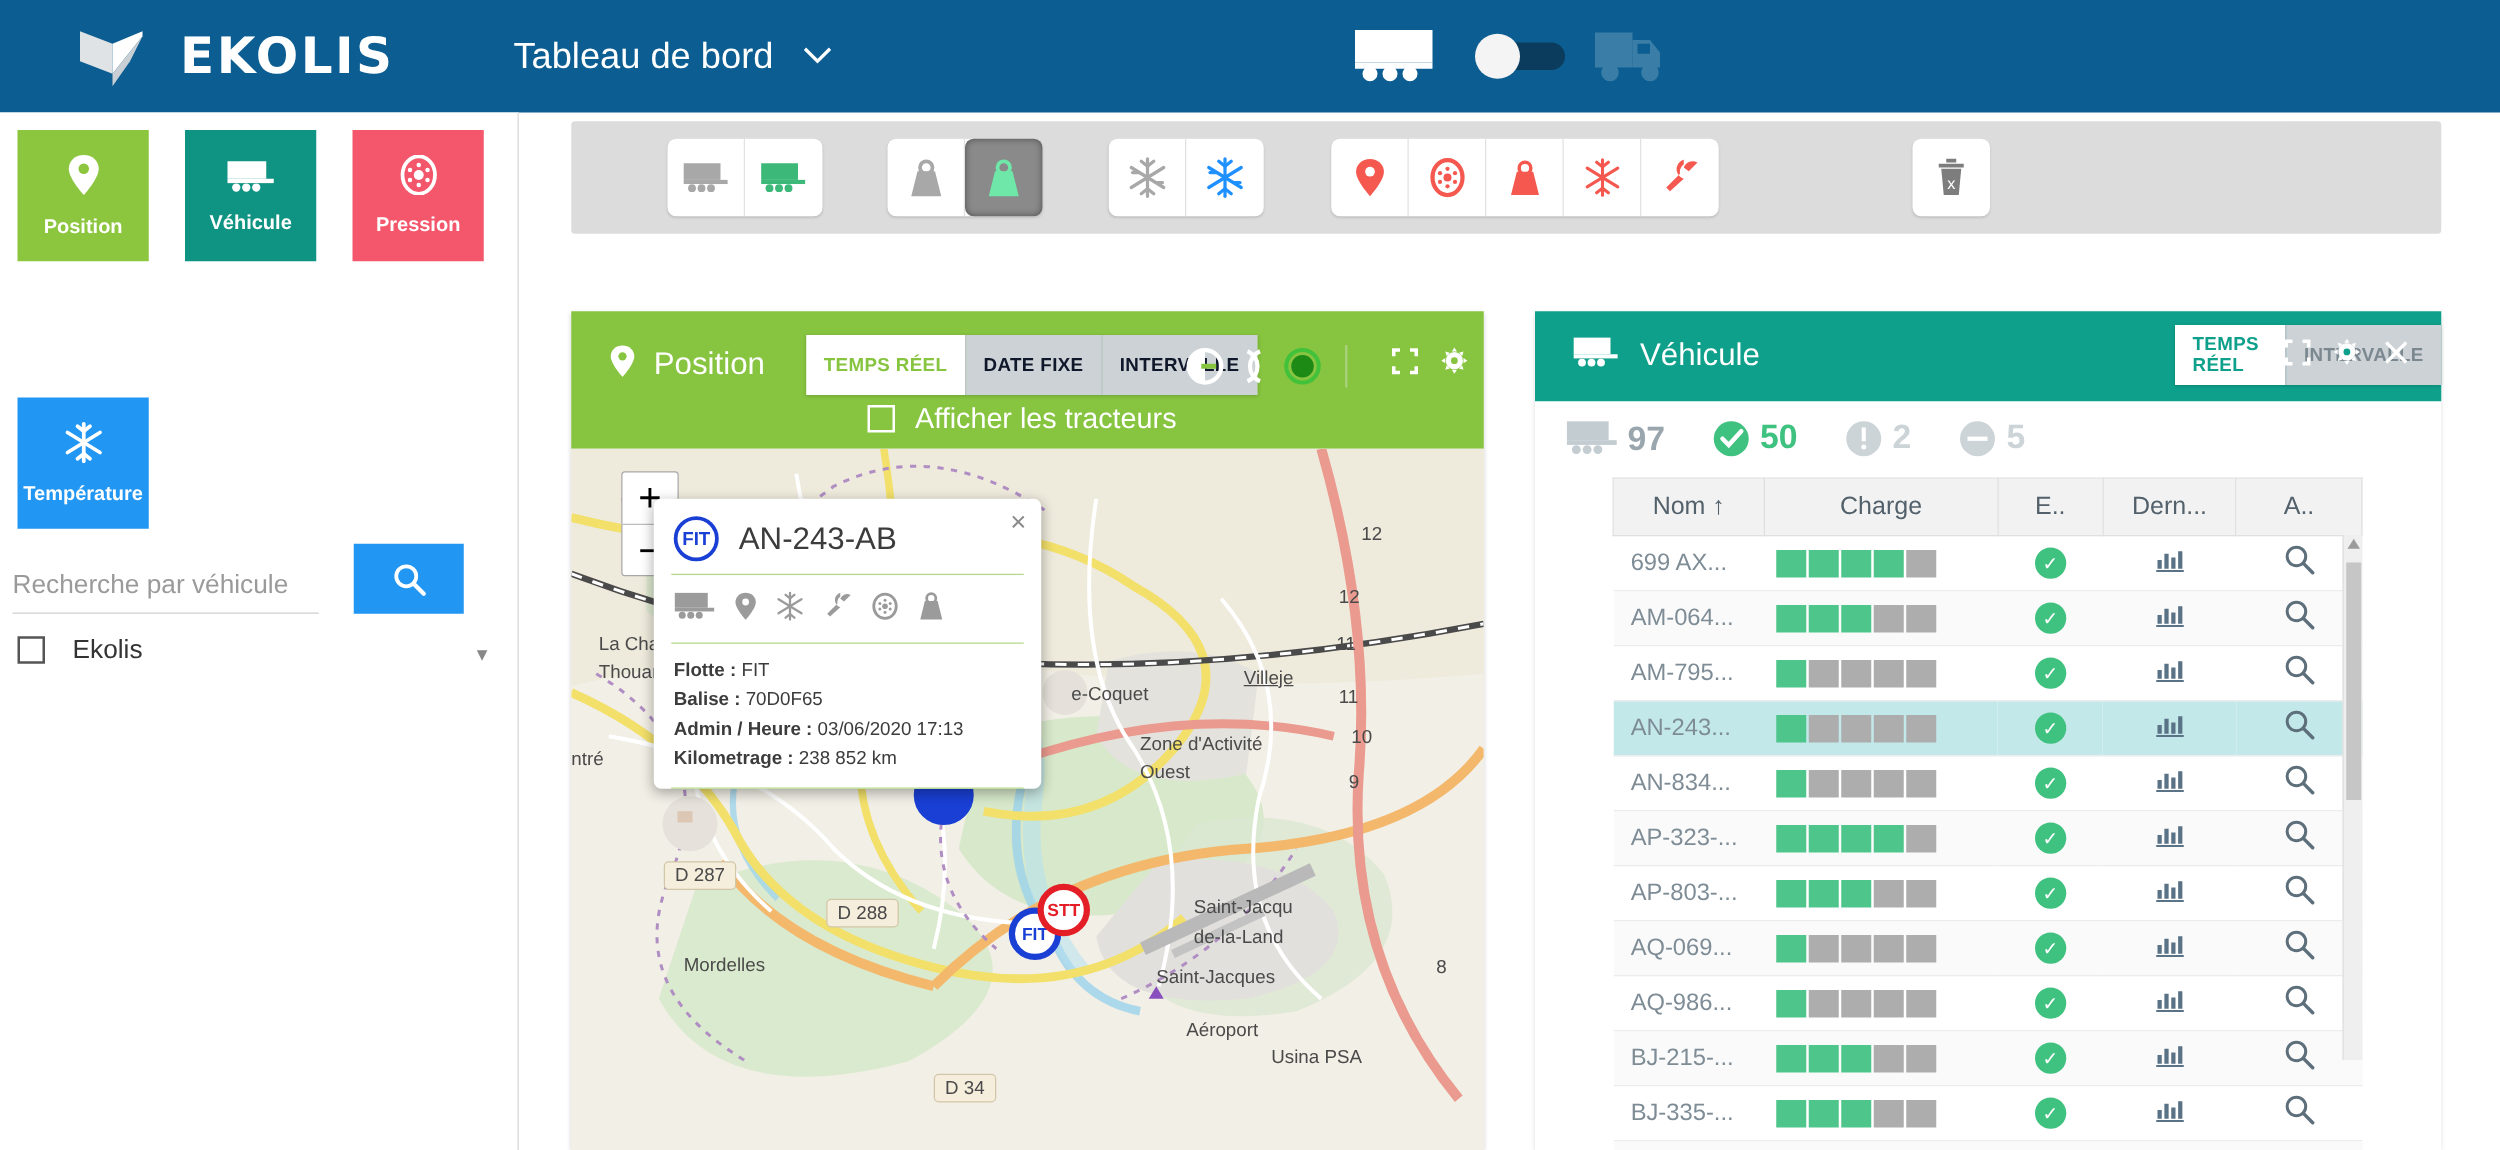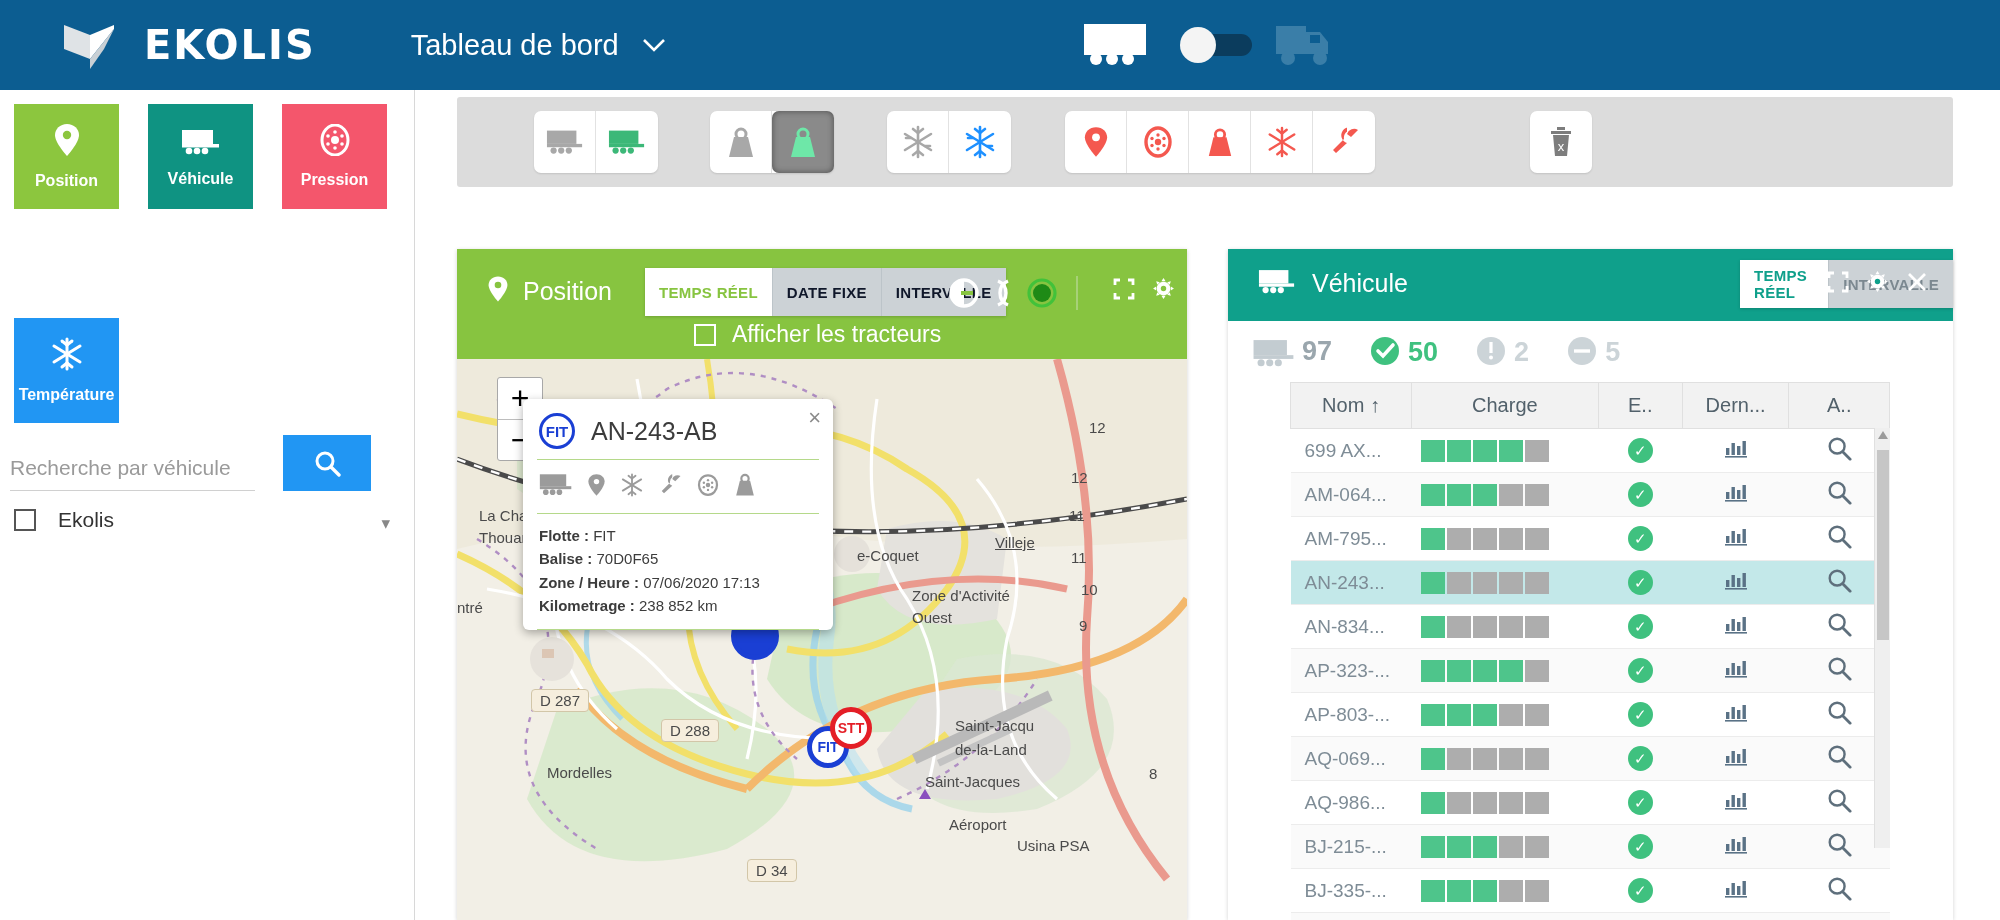--- a/index.html
+++ b/index.html
@@ -175,21 +175,21 @@
   }
   #veh-head { position:relative; width:100%; height:72px; background:#0fa08b; }
   #veh-title { position:absolute; left:30px; top:20px; display:flex; align-items:center; }
   #veh-title-text { color:#ffffff; font-size:25px; margin-left:16px; }
   #veh-tabs { position:absolute; left:512px; top:11px; display:flex; box-shadow:0 1px 3px rgba(0,0,0,.18); }
   .seg-t { background:#ccd2d6; color:#7b8890; }
   .seg-t.on { background:#ffffff; color:#0fa08b; }
   #veh-wins { position:absolute; right:24px; top:20px; display:flex; align-items:center; }
 
   #veh-stats { position:absolute; left:0; top:72px; width:100%; height:60px; display:flex; align-items:center; padding-left:24px; }
-  .stat { display:flex; align-items:flex-end; margin-right:36px; }
+  .stat { display:flex; align-items:flex-start; margin-right:36px; }
   .stat-num { font-size:27px; font-weight:bold; margin-left:6px; }
 
   #veh-table { position:absolute; left:62px; top:133px; width:600px; }
   table { border-collapse:collapse; width:100%; table-layout:fixed; }
   th {
     background:#f2f2f2; border:1px solid #e0e0e0; color:#52616b;
     font-size:20px; font-weight:normal; height:46px;
   }
   td { border-bottom:1px solid #ececec; height:44px; text-align:center; font-size:19px; color:#7e8c96; }
   tbody tr:nth-child(even) { background:#fafafa; }
@@ -672,21 +672,21 @@
             </svg></span>
         <span><svg width="22" height="25" viewBox="0 0 30 34">
               <path d="M8 12 h14 l5 20 h-24 z" fill="#9b9b9b"></path>
               <circle cx="15" cy="9" r="5" fill="none" stroke="#9b9b9b" stroke-width="3"></circle>
             </svg></span>
       </div>
       <div class="poprule"></div>
       <div id="popup-body">
           <div><b>Flotte : </b><span>FIT</span></div>
           <div><b>Balise : </b><span>70D0F65</span></div>
-          <div><b>Zone / Heure : </b><span>07/06/2020 17:13</span></div>
+          <div><b>Admin / Heure : </b><span>03/06/2020 17:13</span></div>
           <div><b>Kilometrage : </b><span>238 852 km</span></div>
         </div>
       <div class="poprule"></div>
     </div>
   </div>
 </div>
 
 <div id="veh-panel">
   <div id="veh-head">
     <div id="veh-title">

